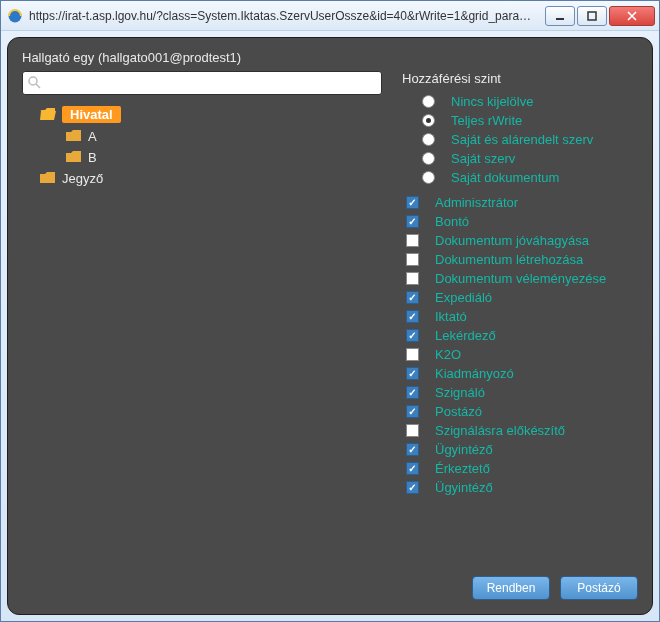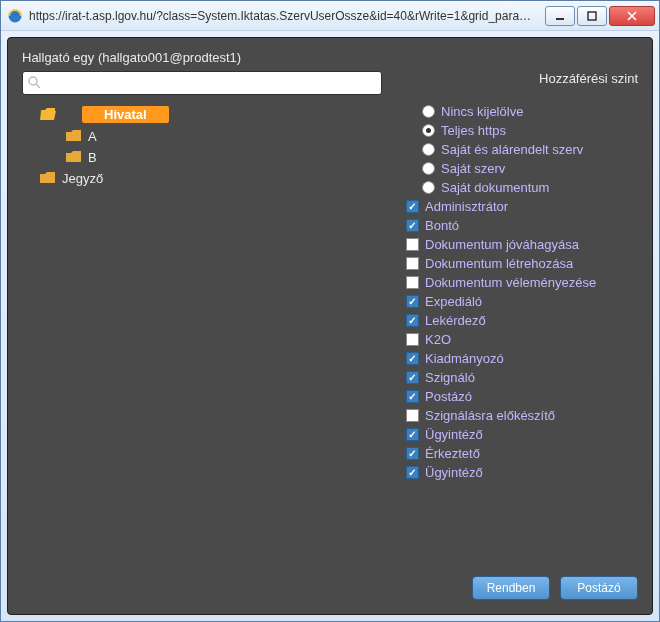--- a/index.html
+++ b/index.html
@@ -52,21 +52,21 @@
     background: linear-gradient(#f37c77, #d9443e);
     border-color: #a83a35;
     color: #fff;
     width: 46px;
   }
   .content-frame {
     flex: 1;
     margin: 6px;
     background: #4a4a4a;
     border: 1px solid #1f1f1f;
-    border-radius: 4px;
+    border-radius: 12px;
     padding: 12px 14px 14px 14px;
     color: #e8e8e8;
     display: flex;
     flex-direction: column;
   }
   .user-label { font-size: 13px; margin-bottom: 6px; color: #eaeaea; }
   .main-cols { display: flex; flex: 1; gap: 20px; }
   .left-col { width: 360px; display: flex; flex-direction: column; }
   .right-col { flex: 1; display: flex; flex-direction: column; }
   .search-wrap {
@@ -97,31 +97,30 @@
     gap: 6px;
   }
   .tree-row.l1 { padding-left: 18px; }
   .tree-row.l2 { padding-left: 44px; }
   .folder-ico { width: 16px; height: 13px; display:inline-block; }
   .folder-open svg path { fill: #f7b733; }
   .folder-closed svg path { fill: #e8a93a; }
   .sel {
     background: #ff9a1f;
     color: #fff;
-    padding: 1px 22px;
+    padding: 1px 8px;
     border-radius: 2px;
     font-weight: bold;
-    margin-left: 20px;
-  }
-  .section-title { font-size: 13px; color: #eaeaea; margin-bottom: 16px; text-align: right; }
+  }
+  .section-title { font-size: 13px; color: #eaeaea; margin-bottom: 6px; }
   .radio-row, .check-row {
-    display: flex; align-items: center; gap: 6px;
+    display: flex; align-items: center; gap: 16px;
     padding: 2px 0 2px 20px;
     font-size: 13px;
-    color: #c4b5fd;
+    color: #14b8a6;
   }
   .check-row { padding-left: 4px; }
   .radio, .check {
     width: 13px; height: 13px;
     background: #fff;
     border: 1px solid #888;
     display: inline-flex;
     align-items: center;
     justify-content: center;
     flex-shrink: 0;
@@ -135,21 +134,21 @@
     background: #3b7fbf;
     border-color: #2a5e8f;
   }
   .check.checked::after {
     content: "✓";
     color: #fff;
     font-size: 10px;
     line-height: 10px;
     font-weight: bold;
   }
-  .checks { }
+  .checks { margin-top: 6px; }
   .footer {
     display: flex;
     justify-content: flex-end;
     gap: 10px;
     margin-top: 10px;
   }
   .btn {
     min-width: 78px;
     height: 24px;
     border: 1px solid #2e5e8e;
@@ -241,21 +240,21 @@
 
       <div class="right-col">
         <div class="section-title">Hozzáférési szint</div>
         <div id="radios">
             <div class="radio-row">
               <span class="radio"></span>
               <span>Nincs kijelölve</span>
             </div>
             <div class="radio-row">
               <span class="radio checked"></span>
-              <span>Teljes https</span>
+              <span>Teljes rWrite</span>
             </div>
             <div class="radio-row">
               <span class="radio"></span>
               <span>Saját és alárendelt szerv</span>
             </div>
             <div class="radio-row">
               <span class="radio"></span>
               <span>Saját szerv</span>
             </div>
             <div class="radio-row">
@@ -280,20 +279,24 @@
               <span class="check"></span>
               <span>Dokumentum létrehozása</span>
             </div>
             <div class="check-row">
               <span class="check"></span>
               <span>Dokumentum véleményezése</span>
             </div>
             <div class="check-row">
               <span class="check checked"></span>
               <span>Expediáló</span>
+            </div>
+            <div class="check-row">
+              <span class="check checked"></span>
+              <span>Iktató</span>
             </div>
             <div class="check-row">
               <span class="check checked"></span>
               <span>Lekérdező</span>
             </div>
             <div class="check-row">
               <span class="check"></span>
               <span>K2O</span>
             </div>
             <div class="check-row">

